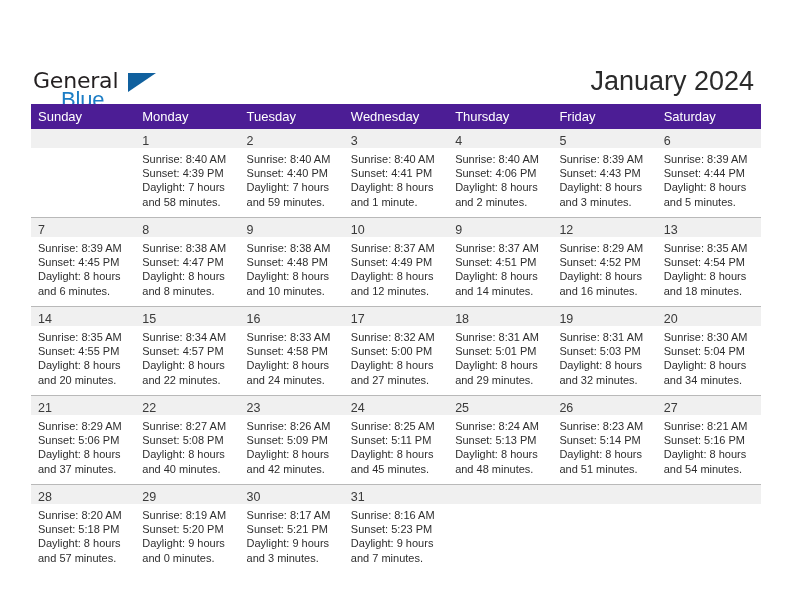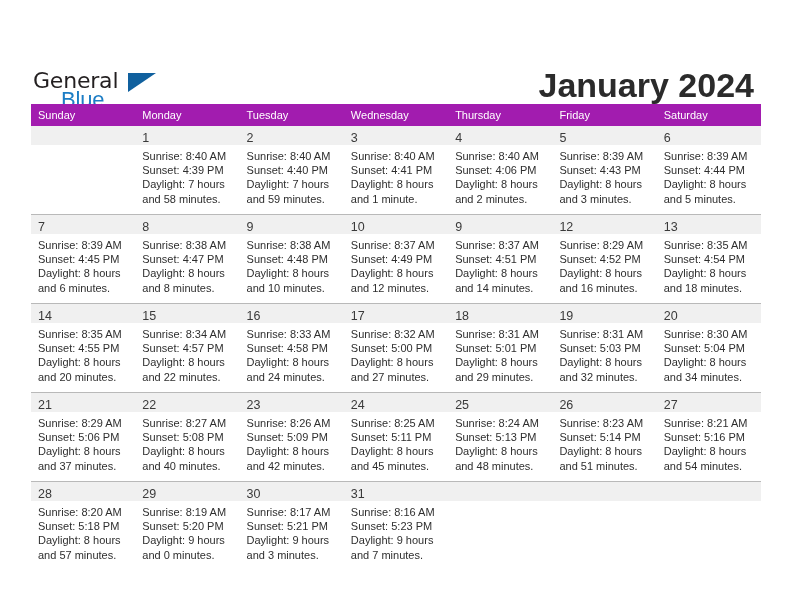--- a/index.html
+++ b/index.html
@@ -62,23 +62,23 @@
     width: 0;
     height: 0;
     border-left: 28px solid #10609e;
     border-bottom: 19px solid transparent;
   }
 
   .title {
     position: absolute;
     right: 38px;
     top: 34px;
-    font-size: 34px;
+    font-size: 27px;
     color: #2b2b2b;
-    font-weight: bold;
+    font-weight: normal;
     text-align: right;
     white-space: nowrap;
   }
   .subtitle {
     position: absolute;
     right: 38px;
     top: 79px;
     font-size: 13.5px;
     color: #2b2b2b;
     text-align: right;
@@ -88,23 +88,23 @@
   
   .calendar {
     position: absolute;
     left: 31px;
     top: 104px;
     width: 730px;
     border-collapse: collapse;
     table-layout: fixed;
   }
   .calendar th {
-    background: #a21caf;
+    background: #4c1d95;
     color: #ffffff;
-    font-size: 11px;
+    font-size: 13px;
     font-weight: normal;
     text-align: left;
     padding: 5px 0 5px 7px;
     height: 11px;
     border: none;
   }
   .calendar td {
     vertical-align: top;
     padding: 0;
     border: none;

